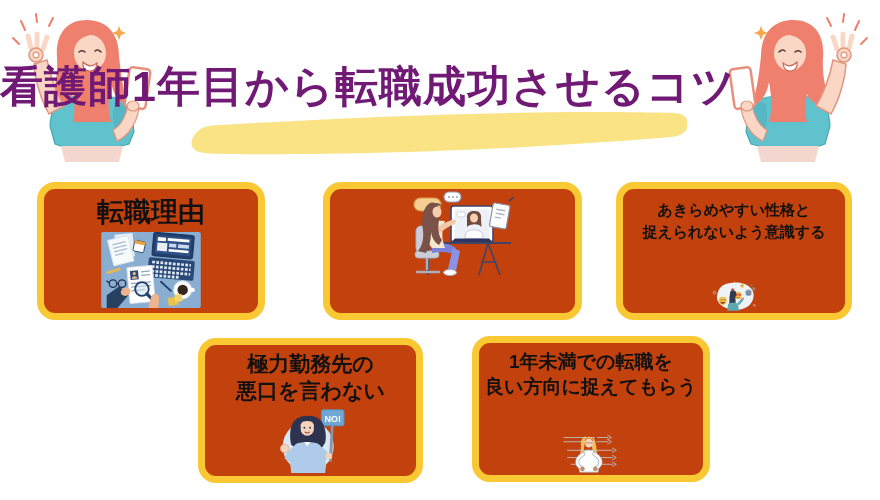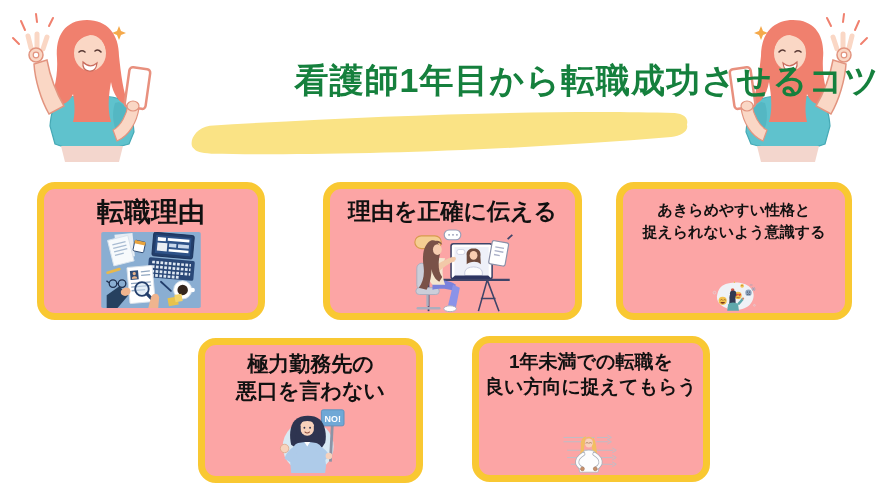--- a/index.html
+++ b/index.html
@@ -3,32 +3,32 @@
 <meta charset="utf-8">
 <style>
   * { margin:0; padding:0; box-sizing:border-box; }
   html,body { background:#fff; }
   .canvas {
     position:relative; width:880px; height:500px; background:#ffffff;
     font-family:"Liberation Sans","DejaVu Sans",sans-serif; overflow:hidden;
   }
   .page-title {
     position:absolute; top:58px; left:0; width:100%;
-    text-align:right; font-size:34px; font-weight:900; color:#15803d;
+    text-align:left; font-size:43px; font-weight:900; color:#701a75;
     letter-spacing:1px; z-index:3;
   }
   .title-highlight {
     position:absolute; left:183px; top:111px; width:508px; height:42px;
     z-index:1; transform:rotate(-1.2deg);
   }
   .char { position:absolute; top:10px; z-index:2; }
   .char.left { left:6px; }
   .char.right { left:722px; transform:scaleX(-1); }
   .card {
-    position:absolute; background:#fca5a5; border:7px solid #F9C832;
+    position:absolute; background:#c2410c; border:7px solid #F9C832;
     border-radius:18px; display:flex; flex-direction:column;
     align-items:center; overflow:hidden;
   }
   .card-title {
     font-weight:900; color:#111; text-align:center; white-space:pre-line;
     line-height:1.3;
   }
   .c1 { left:37px;  top:182px; width:228px; height:138px; }
   .c2 { left:323px; top:182px; width:259px; height:138px; }
   .c3 { left:616px; top:182px; width:236px; height:138px;gap:35px; }
@@ -191,21 +191,20 @@
         <circle cx="90" cy="64" r="5.8" fill="#35261C"></circle>
       </g>
       <g transform="rotate(-10 80 77)">
         <rect x="74" y="72" width="11" height="9" fill="#E8C24B"></rect>
           <rect x="82" y="70" width="8" height="8" fill="#F2D36A"></rect>
       </g>
     </svg>
   </div>
 
   <div class="card c2">
-    <div class="card-title">理由を正確に伝える</div>
     <svg class="illu" width="132" height="86" viewBox="0 0 132 86">
       <g>
         <rect x="27" y="7" width="27" height="13" rx="6.5" fill="#F5CE92" stroke="#D89A4E" stroke-width="1.2"></rect>
         <path d="M48,19 l4,6 l-11,-6 Z" fill="#F5CE92" stroke="#D89A4E" stroke-width="1"></path>
         <rect x="57" y="1" width="17" height="10" rx="5" fill="#FFFFFF" stroke="#9AA0B8" stroke-width="1.2"></rect>
         <circle cx="62" cy="6" r="1" fill="#9AA0B8"></circle>
           <circle cx="66" cy="6" r="1" fill="#9AA0B8"></circle>
           <circle cx="70" cy="6" r="1" fill="#9AA0B8"></circle>
       </g>
       <g>

